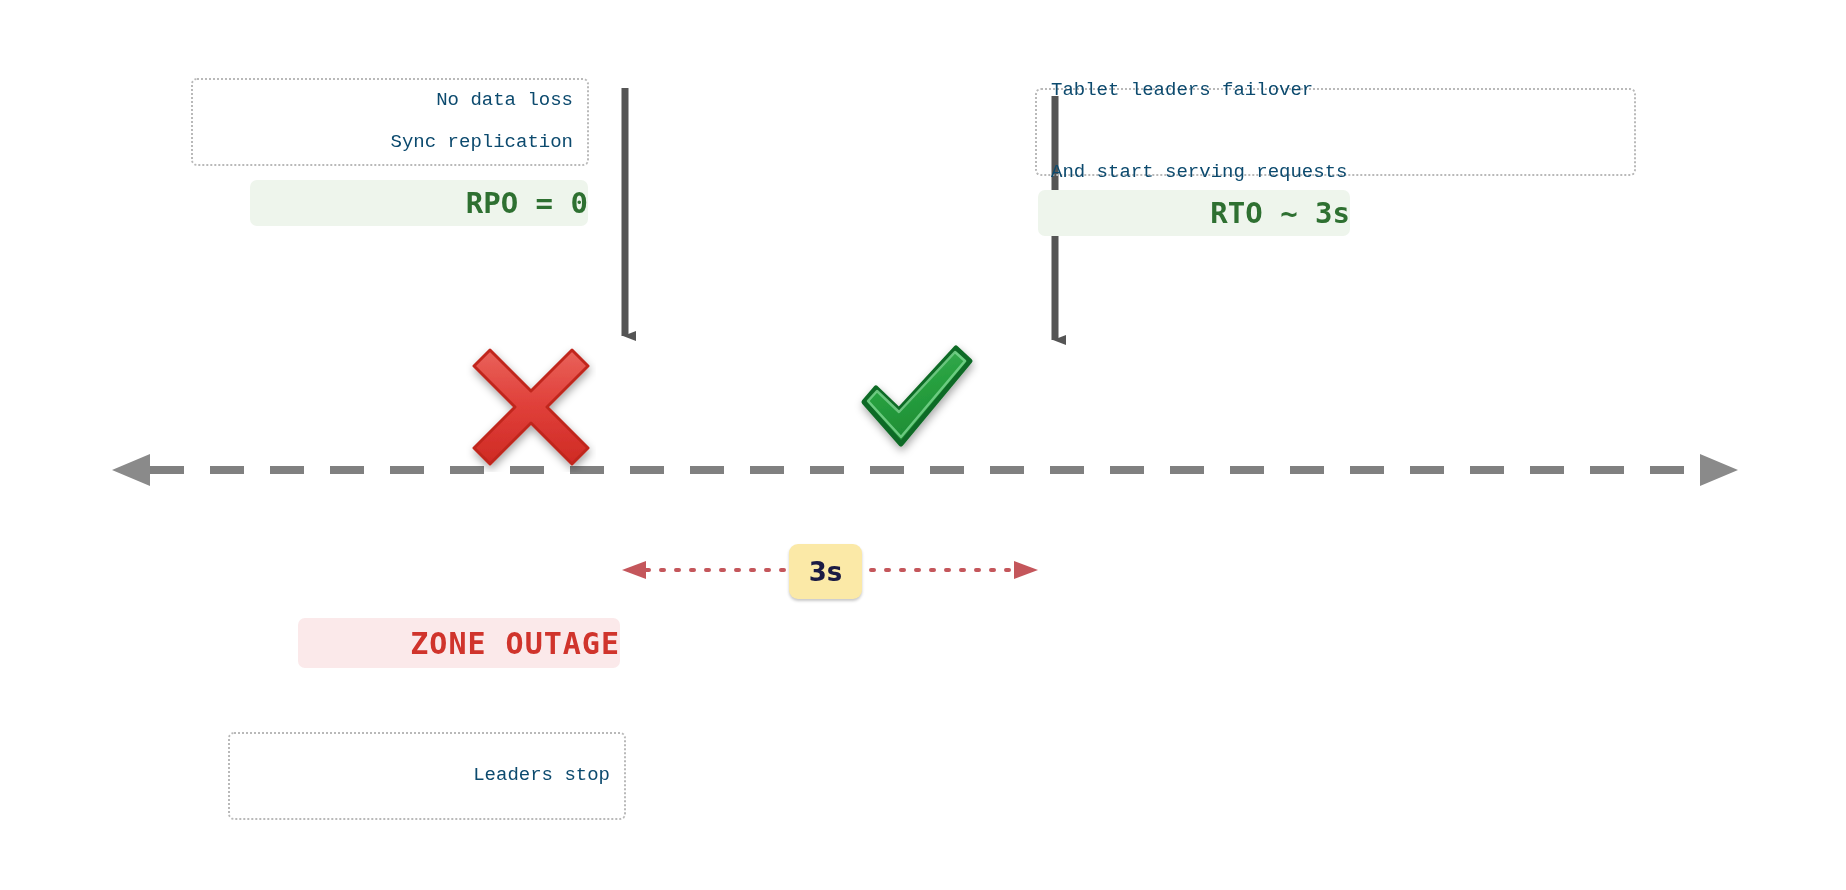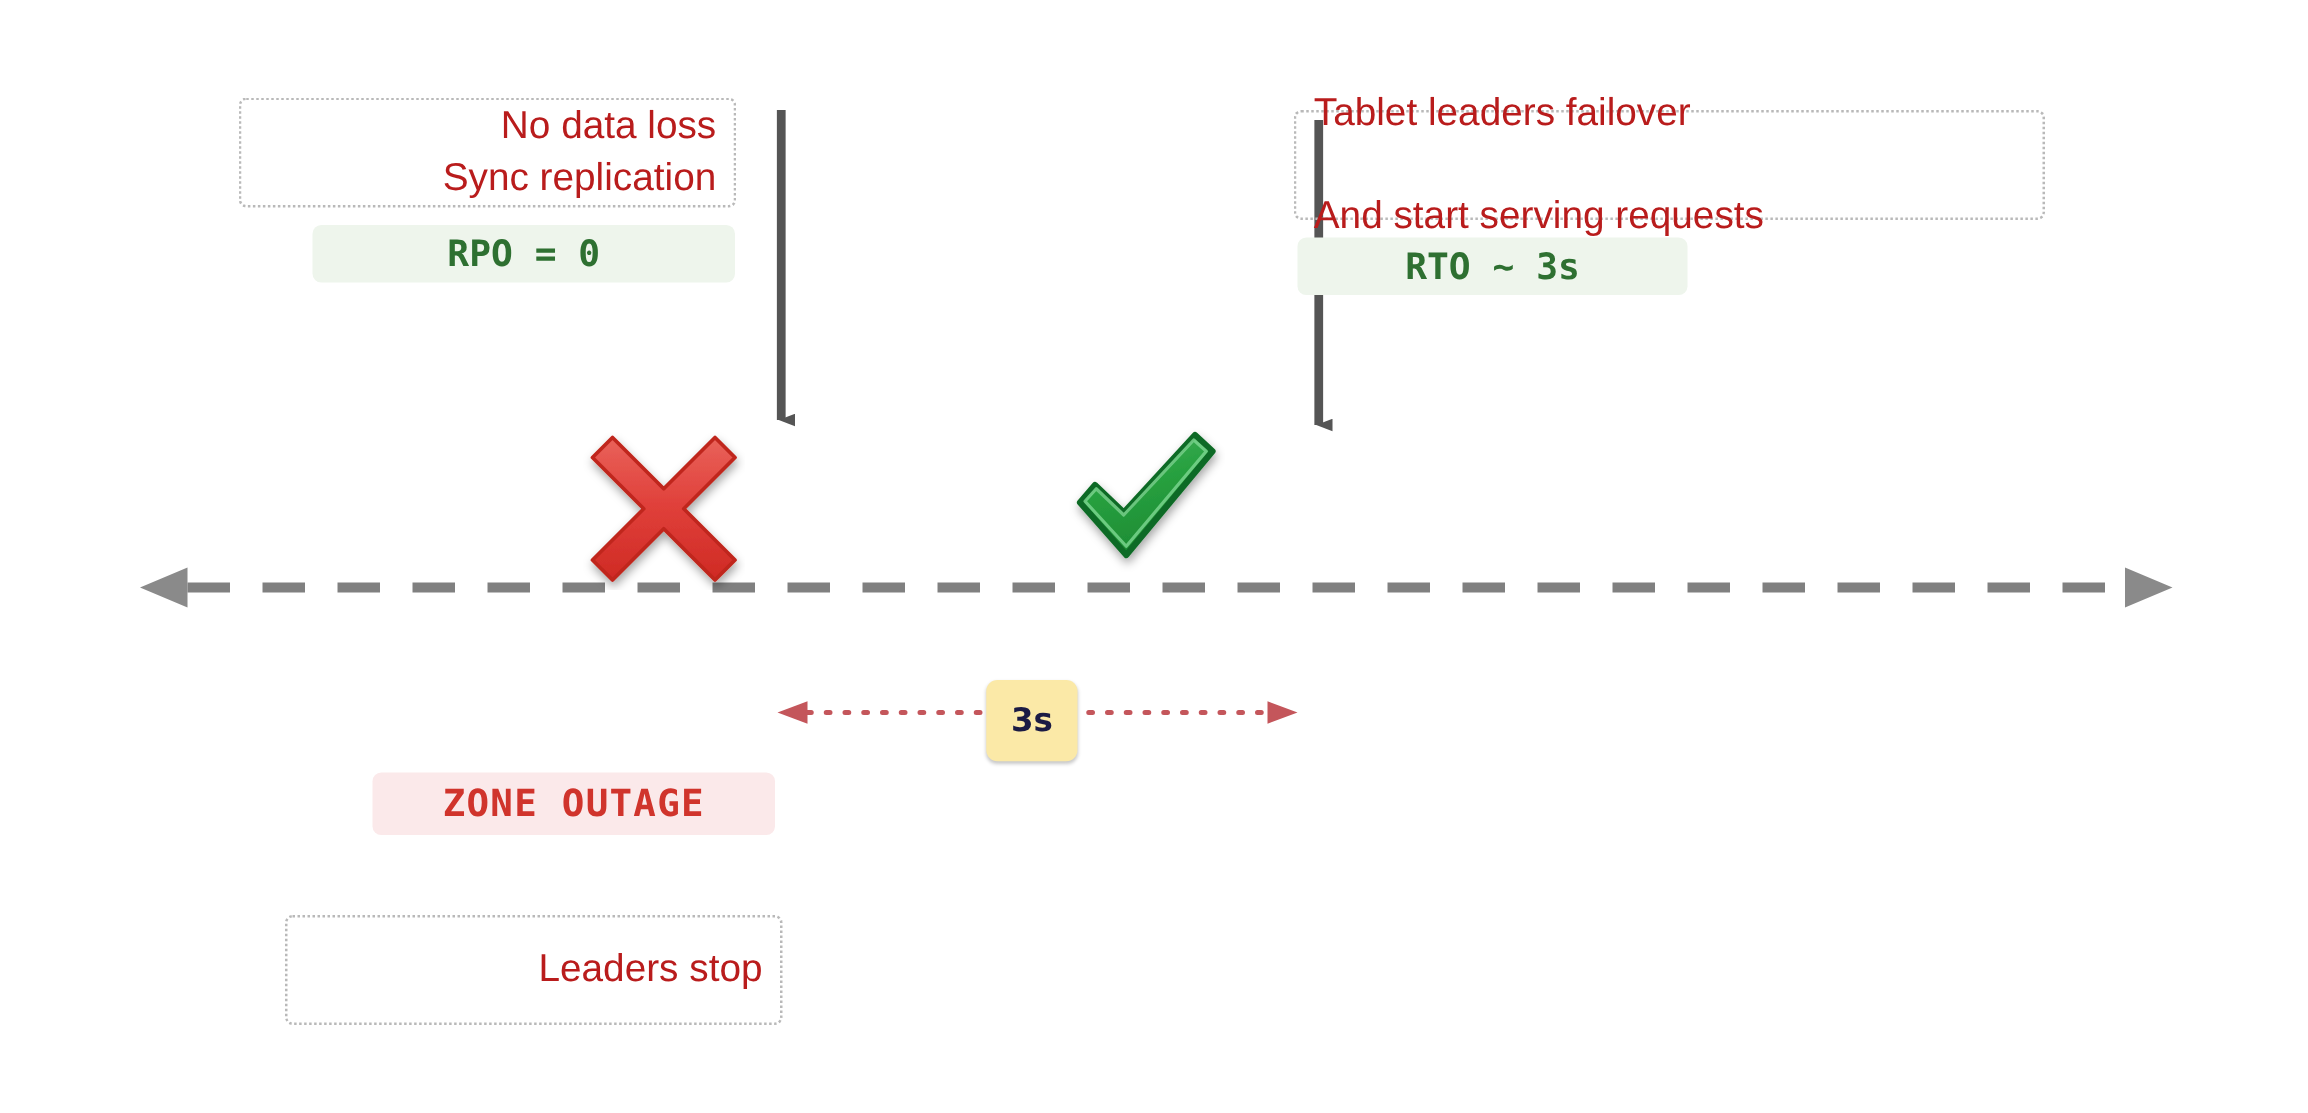--- a/index.html
+++ b/index.html
@@ -25,38 +25,38 @@
     border: 2px dotted #b9b9b9;
     border-radius: 6px;
     background: transparent;
     box-sizing: border-box;
     display: flex;
     flex-direction: column;
     justify-content: center;
     padding: 6px 14px 8px 14px;
   }
   .note-line {
-    font-family: Liberation Sans, sans-serif;
-    font-size: 31px;
+    font-family: Liberation Mono, monospace;
+    font-size: 19px;
     line-height: 42px;
-    color: #b91c1c;
+    color: #0c4a6e;
     white-space: pre;
     text-align: right;
     letter-spacing: 0px;
   }
   .note-box.right .note-line { text-align: left; }
 
   
   .badge {
     position: absolute;
     box-sizing: border-box;
     border-radius: 7px;
     display: flex;
     align-items: center;
-    justify-content: center;
+    justify-content: flex-end;
     white-space: pre;
   }
   .badge-green {
     background: #eef5ec;
     color: #2e7031;
     font-family: "DejaVu Sans Mono", monospace;
     font-weight: bold;
     font-size: 29px;
     letter-spacing: 0px;
   }
@@ -185,21 +185,21 @@
       <path d="M16,61 L25,51 L47,72 L103,12 L113,21 L49,97 Z" fill="none" stroke="#79d48d" stroke-width="2.5" stroke-linejoin="round" opacity="0.85"></path>
     </g>
   </svg>
 
   <svg class="interval" style="left:620px; top:550px;" width="420" height="40" viewBox="0 0 420 40">
     <path d="M2,20 L26,11 L26,29 Z" fill="#c4565b"></path>
     <path d="M418,20 L394,11 L394,29 Z" fill="#c4565b"></path>
     <line x1="26" y1="20" x2="394" y2="20" stroke="#c4565b" stroke-width="4" stroke-dasharray="3 12" stroke-linecap="round"></line>
   </svg>
 
-  <div class="interval-label" style="left:789px; top:544px; width:73px; height:65px;">
+  <div class="interval-label" style="left:789px; top:544px; width:73px; height:55px;">
     <span>3s</span>
   </div>
 
   <div class="badge badge-red" style="left:298px; top:618px; width:322px; height:50px;">
     <span>ZONE OUTAGE</span>
   </div>
 
   <div class="note-box" style="left:228px; top:732px; width:398px; height:88px;">
     <div class="note-line">Leaders stop</div>
   </div>

